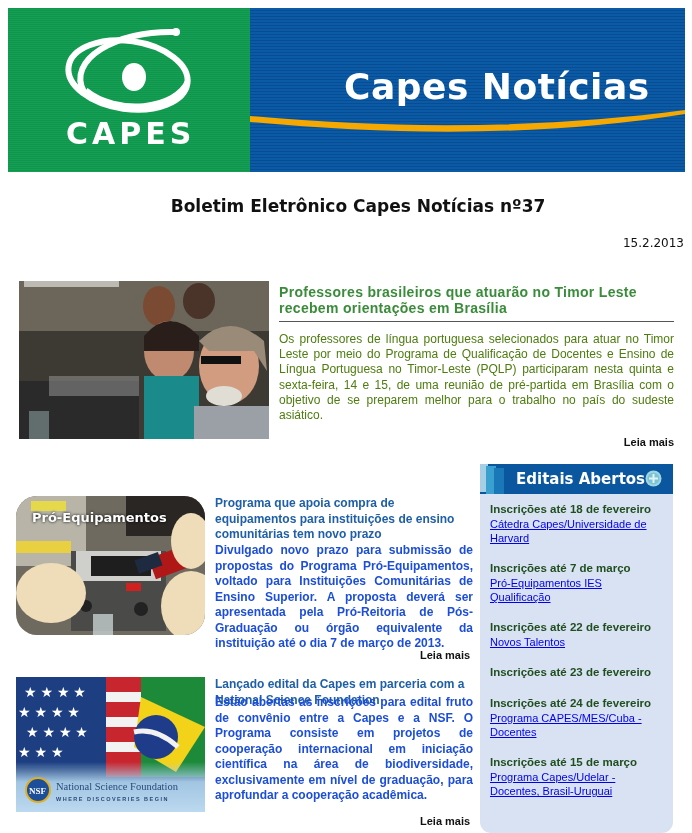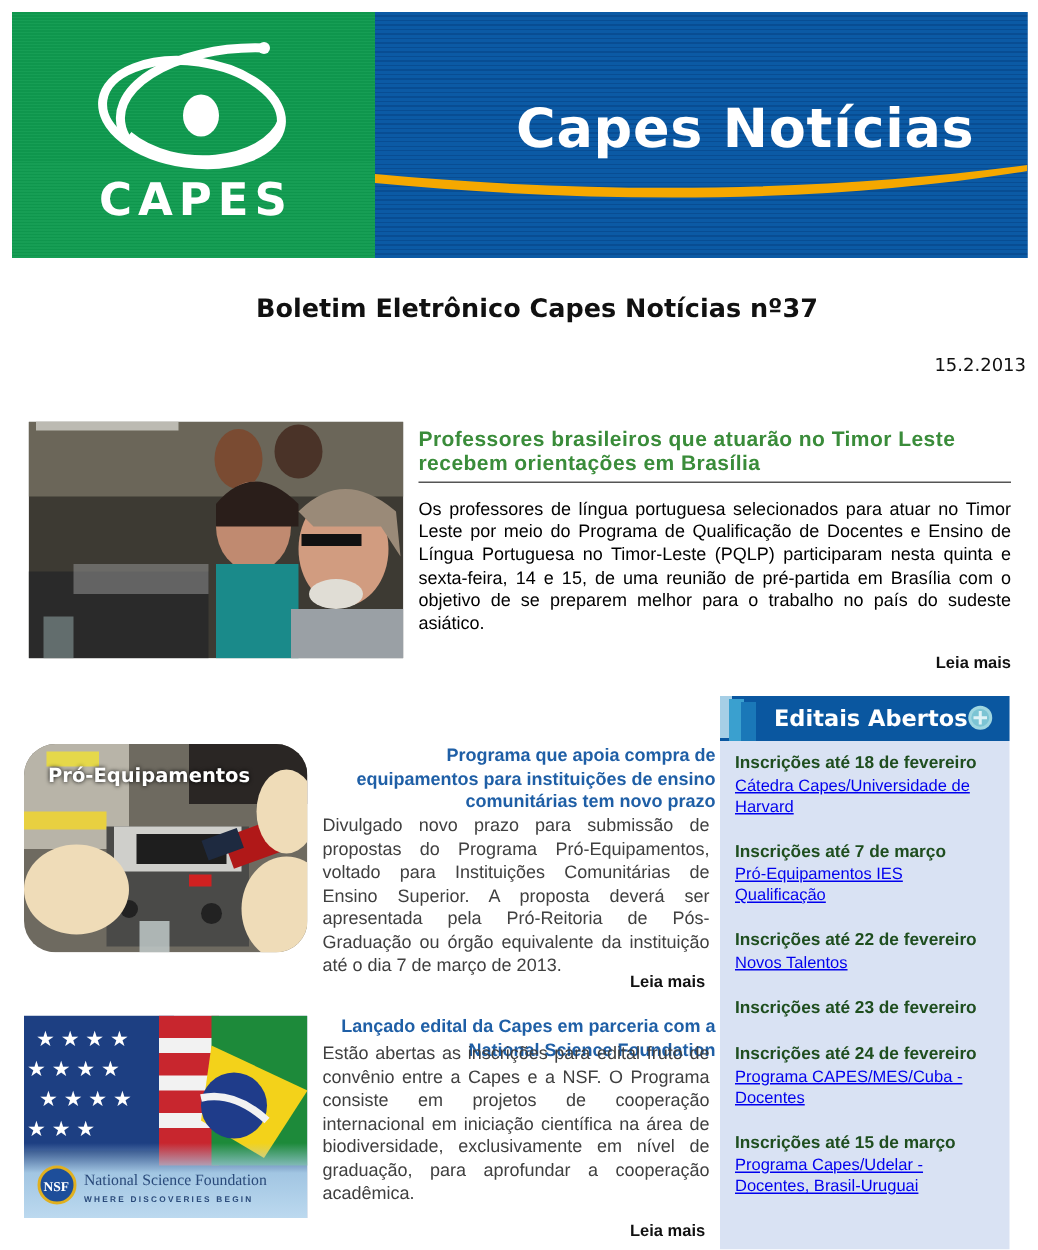--- a/index.html
+++ b/index.html
@@ -36,38 +36,38 @@
 
   
   .lead-img { position: absolute; left: 19px; top: 281px; width: 250px; height: 158px; overflow: hidden; }
   .lead-title {
     position: absolute; left: 279px; top: 284px; width: 400px;
     color: #3a8c3a; font-weight: bold; font-size: 14px; line-height: 16px; letter-spacing: 0.3px;
   }
   .lead-rule { position: absolute; left: 279px; top: 321px; width: 395px; height: 1px; background: #555; }
   .lead-body {
     position: absolute; left: 279px; top: 332px; width: 395px;
-    font-size: 12px; line-height: 15.2px; text-align: justify; color: #000000;
+    font-size: 12px; line-height: 15.2px; text-align: justify; color: #4d7c0f;
   }
   .lead-more { position: absolute; right: 18px; top: 436px; font-size: 11px; font-weight: bold; color: #111; cursor: pointer; }
 
   
   .art-img { position: absolute; left: 16px; width: 189px; height: 139px; overflow: hidden; }
   .art-title {
     position: absolute; left: 215px; width: 262px;
-    color: #1f5fa6; font-weight: bold; font-size: 12px; line-height: 15.5px; text-align: right;
+    color: #1f5fa6; font-weight: bold; font-size: 12px; line-height: 15.5px;
   }
   .art-body {
     position: absolute; left: 215px; width: 258px;
-    font-size: 12px; line-height: 15.5px; text-align: justify; color: #404040;
+    font-size: 12px; line-height: 15.5px; text-align: justify; color: #1d4ed8; font-weight: bold;
   }
   .art-more { position: absolute; font-size: 11px; font-weight: bold; color: #111; cursor: pointer; }
 
   
-  .sidebar { position: absolute; left: 480px; top: 464px; width: 193px; height: 369px; background: #d9e2f3; }
+  .sidebar { position: absolute; left: 480px; top: 464px; width: 193px; height: 369px; background: #d9e2f3; border-radius: 11px; }
   .sidebar-head {
     height: 30px; background: #0a57a0; position: relative; display: flex; align-items: center;
   }
   .sidebar-bars { position: absolute; left: 0; top: 0; height: 30px; width: 30px; }
   .sidebar-head-label {
     position: absolute; left: 36px; top: 6px; color: #fff; font-weight: bold; font-size: 15px;
     font-family: "DejaVu Sans", sans-serif;
   }
   .plus-icon { position: absolute; right: 11px; top: 6px; width: 17px; height: 17px; }
   .ed-list { padding: 8px 10px 0 10px; }

